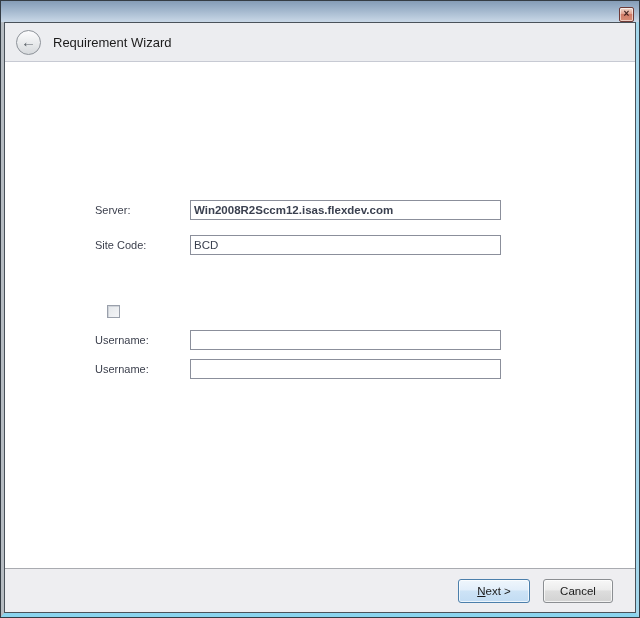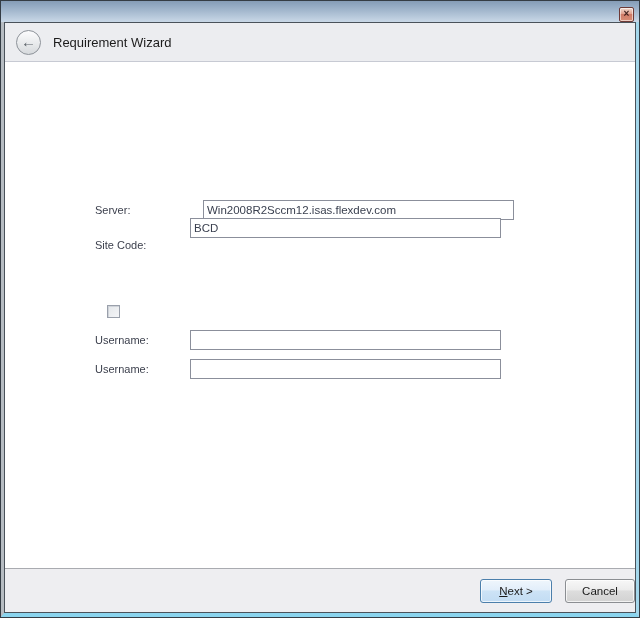--- a/index.html
+++ b/index.html
@@ -94,23 +94,23 @@
     width: 311px; height: 20px;
     border: 1px solid #8b8f9b;
     background: #fff;
     font-family: "Liberation Sans", "DejaVu Sans", sans-serif;
     font-size: 11.5px;
     color: #3b4150;
     padding: 0 3px;
     outline: none;
   }
   .lbl-server   { left: 90px;  top: 142px; }
-  .in-server    { left: 198px; top: 138px; }
+  .in-server    { left: 185px; top: 138px; font-weight: bold; }
   .lbl-site     { left: 90px;  top: 177px; }
-  .in-site      { left: 185px; top: 156px; }
+  .in-site      { left: 185px; top: 173px; }
   .lbl-user     { left: 90px;  top: 272px; }
   .in-user      { left: 185px; top: 268px; }
   .lbl-pass     { left: 90px;  top: 301px; }
   .in-pass      { left: 185px; top: 297px; }
   .cb {
     position: absolute;
     left: 102px; top: 243px;
     width: 13px; height: 13px;
     border: 1px solid #9aa0ab;
     background: linear-gradient(135deg, #e4e7ea 0%, #f4f5f7 100%);
@@ -123,20 +123,21 @@
     color: #3d414b;
   }
   
   .footer {
     flex: 0 0 44px;
     background: #eeeef1;
     border-top: 1px solid #a9abb0;
     display: flex;
     align-items: center;
     justify-content: flex-end;
+    padding-right: 22px;
     gap: 13px;
   }
   .btn {
     height: 24px;
     font-family: "Liberation Sans", "DejaVu Sans", sans-serif;
     font-size: 11.5px;
     color: #1a1a1a;
     border-radius: 3px;
     text-align: center;
     line-height: 22px;

